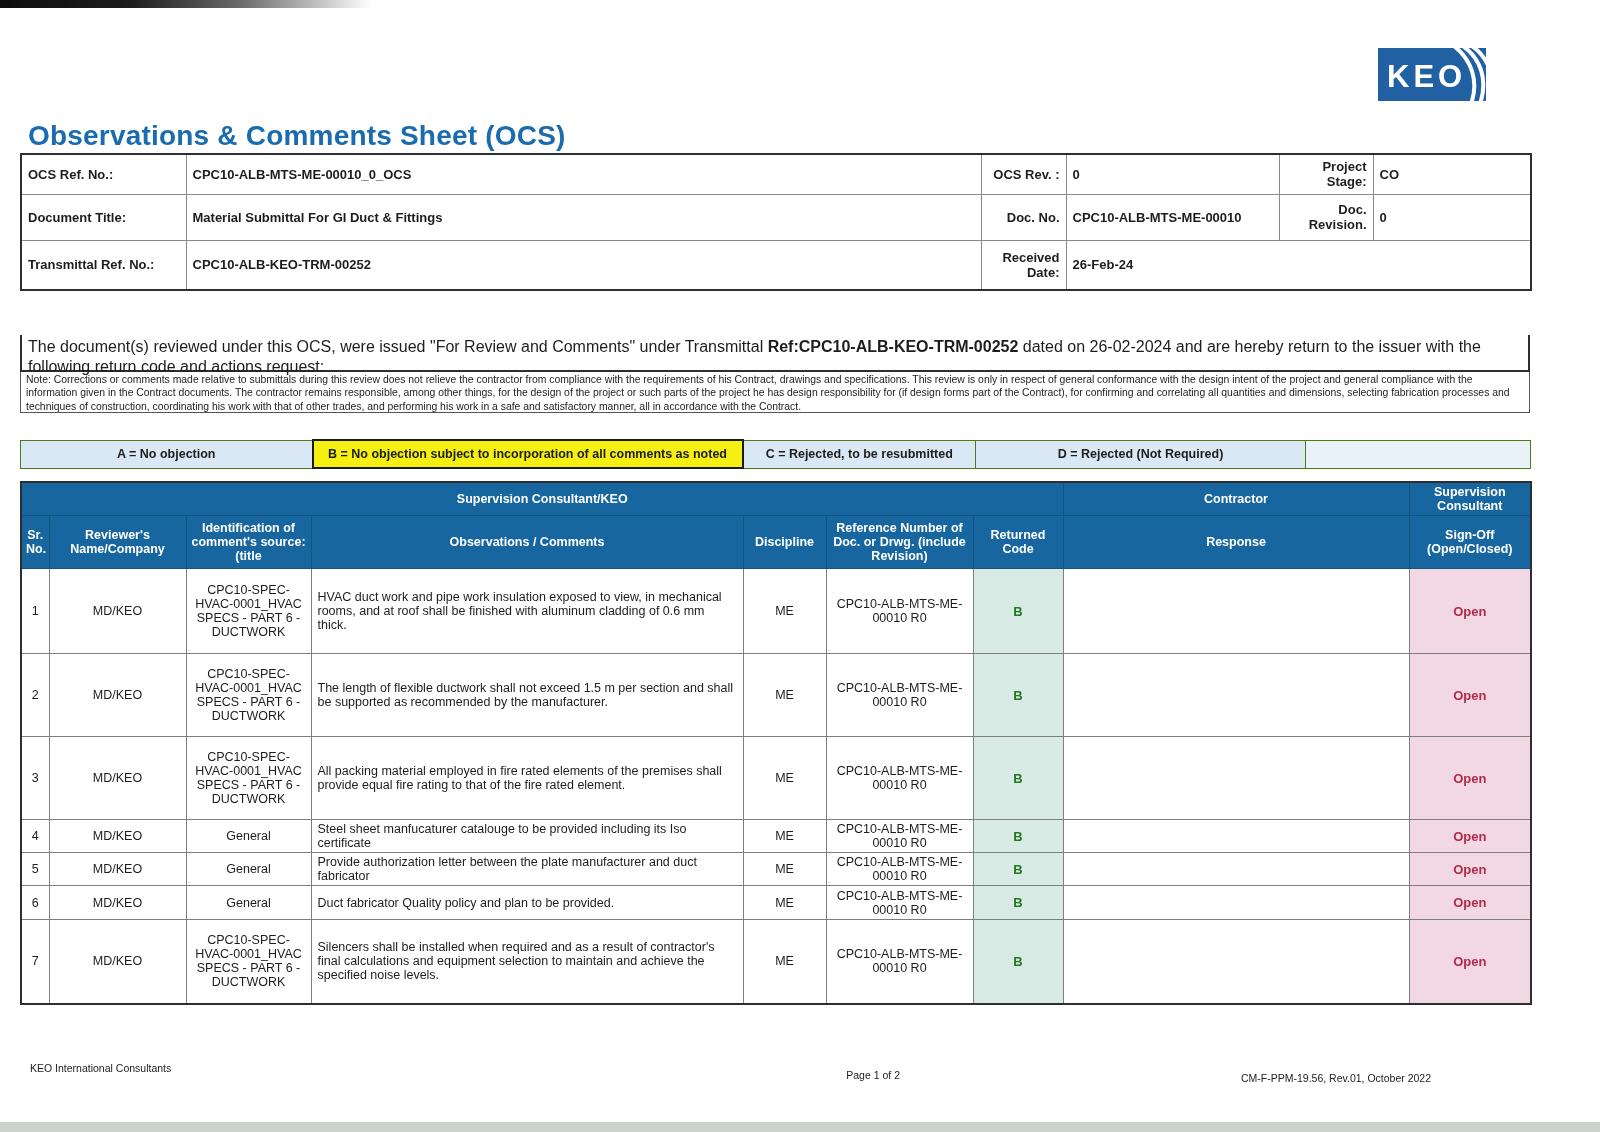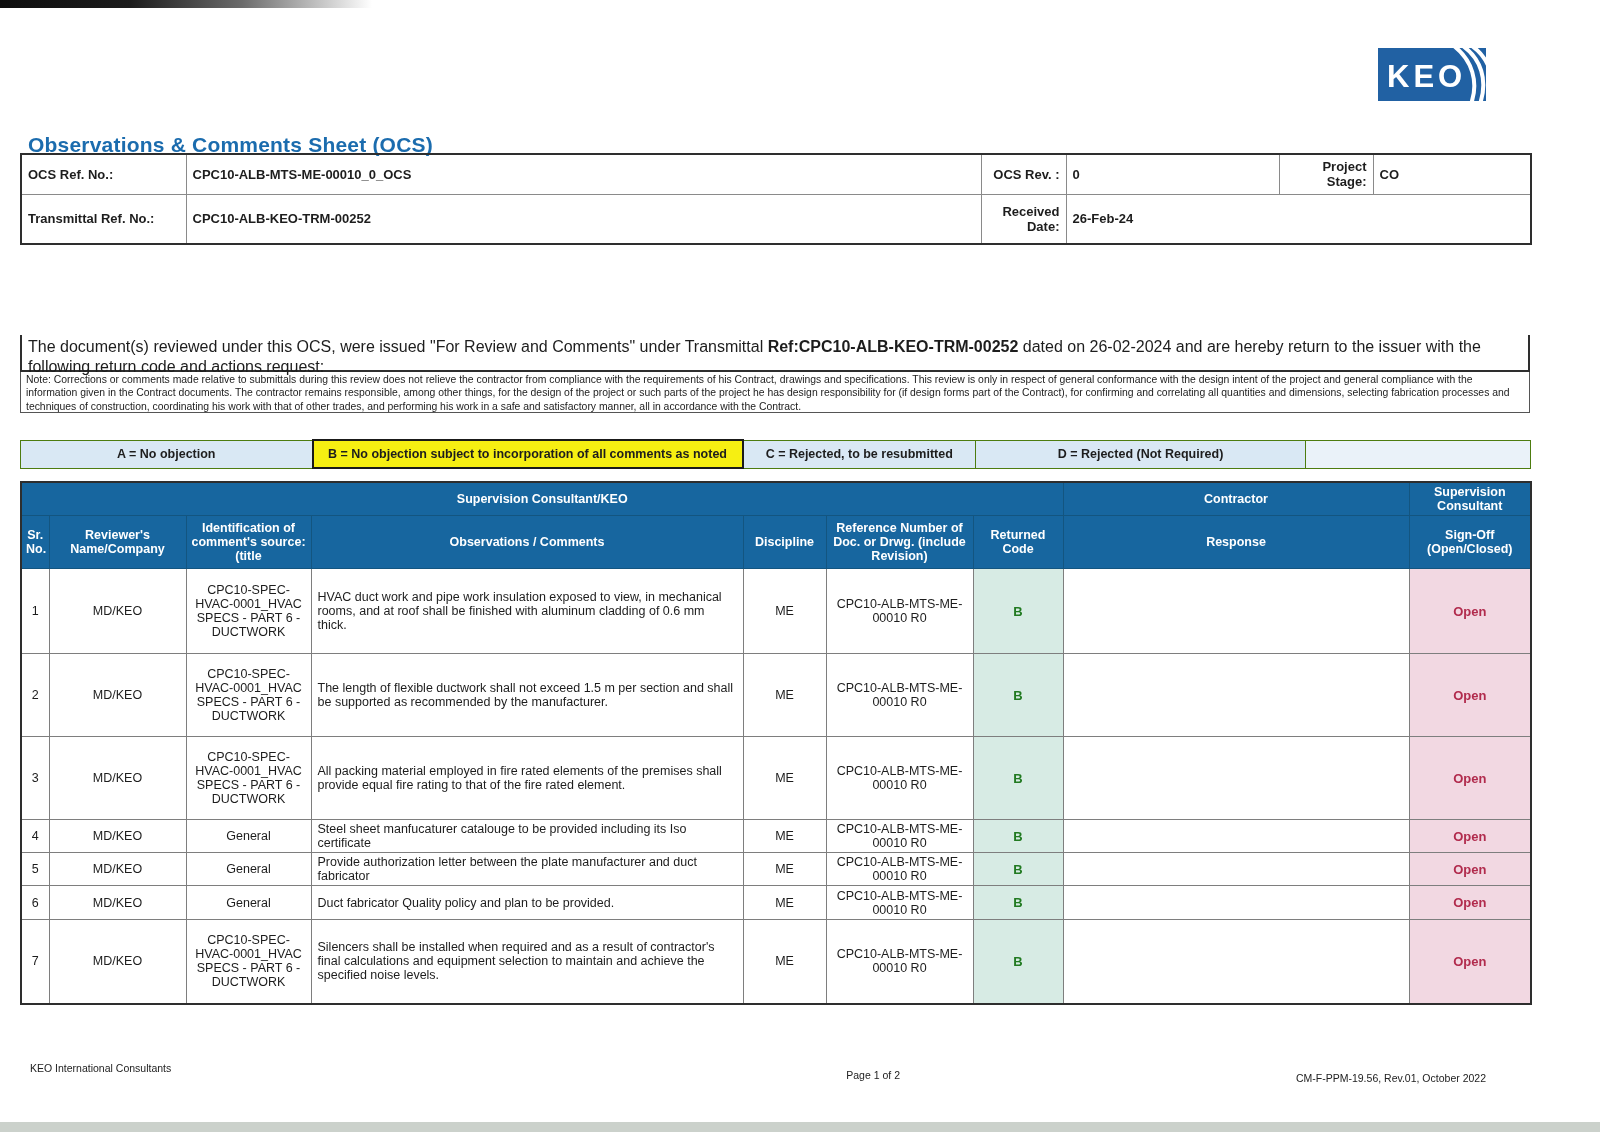--- a/index.html
+++ b/index.html
@@ -5,21 +5,21 @@
   * { margin:0; padding:0; box-sizing:border-box; }
   body { background:#ffffff; font-family:"Liberation Sans", sans-serif; color:#1d1d1d; }
   .sheet { position:relative; width:1600px; height:1132px; background:#ffffff; overflow:hidden; }
 
   .top-smudge { position:absolute; left:0; top:0; width:372px; height:8px;
     background:linear-gradient(to right,#0e0e0e 0%,#1c1c1c 35%,#6b6b6b 65%,rgba(255,255,255,0) 100%); }
   .bottom-strip { position:absolute; left:0; top:1122px; width:1600px; height:10px; background:#cbd1cb; }
 
   .logo { position:absolute; left:1378px; top:46px; width:112px; height:58px; }
 
-  .title { position:absolute; left:28px; top:133px; font-size:21px; font-weight:bold; color:#1b6cae; letter-spacing:0.2px; }
+  .title { position:absolute; left:28px; top:120px; font-size:28px; font-weight:bold; color:#1b6cae; letter-spacing:0.2px; }
 
   table { border-collapse:collapse; table-layout:fixed; }
   td, th { overflow:hidden; }
 
   .header-table { position:absolute; left:20px; top:153px; width:1510px; border:2px solid #2e2e2e; }
   .header-table td { border:1px solid #8a8a8a; font-size:13px; font-weight:bold; padding:2px 6px; vertical-align:middle; }
   .header-table td.lbl { text-align:left; }
   .header-table td.rlbl { text-align:right; }
   .header-table td.val { text-align:left; }
 
@@ -46,21 +46,21 @@
   .main-table tr.col-row th { height:53px; }
   .main-table td { border:1px solid #7e7e7e; font-size:12.5px; padding:2px 6px; vertical-align:middle;
     text-align:center; background:#ffffff; }
   .main-table td.obs { text-align:left; }
   .main-table td.code { background:#d7ebe4; color:#217a21; font-weight:bold; font-size:13px; }
   .main-table td.signoff { background:#f2d8e2; color:#b12b4d; font-weight:bold; font-size:13px; }
   .main-table td.resp { background:#ffffff; }
 
   .footer-left  { position:absolute; left:30px;  top:1062px; font-size:10.5px; color:#222; }
   .footer-center{ position:absolute; left:700px; top:1069px; width:200px; text-align:right; font-size:10.5px; color:#222; }
-  .footer-right { position:absolute; left:1186px; top:1072px; width:300px; text-align:right; font-size:10.5px; color:#222; }
+  .footer-right { position:absolute; left:1186px; top:1072px; width:300px; text-align:center; font-size:10.5px; color:#222; }
 </style>
 </head>
 <body>
 
 <div class="sheet">
 
   <div class="top-smudge"></div>
 
   <div class="logo">
     <svg width="112" height="58" viewBox="0 0 112 58">
@@ -92,20 +92,28 @@
     </colgroup>
     <tbody>
         <tr style="height:40px">
       <td class="lbl">OCS Ref. No.:</td>
       <td class="val">CPC10-ALB-MTS-ME-00010_0_OCS</td>
       <td class="rlbl">OCS Rev. :</td>
       <td class="val">0</td>
       <td class="rlbl">Project Stage:</td>
       <td class="val">CO</td>
     </tr>
+    <tr style="height:46px">
+      <td class="lbl">Document Title:</td>
+      <td class="val">Material Submittal For GI Duct &amp; Fittings</td>
+      <td class="rlbl">Doc. No.</td>
+      <td class="val">CPC10-ALB-MTS-ME-00010</td>
+      <td class="rlbl">Doc. Revision.</td>
+      <td class="val">0</td>
+    </tr>
     <tr style="height:50px">
       <td class="lbl">Transmittal Ref. No.:</td>
       <td class="val">CPC10-ALB-KEO-TRM-00252</td>
       <td class="rlbl">Received Date:</td>
       <td class="val" colspan="3">26-Feb-24</td>
     </tr>
   </tbody>
     </table>
 
   <div class="statement">

